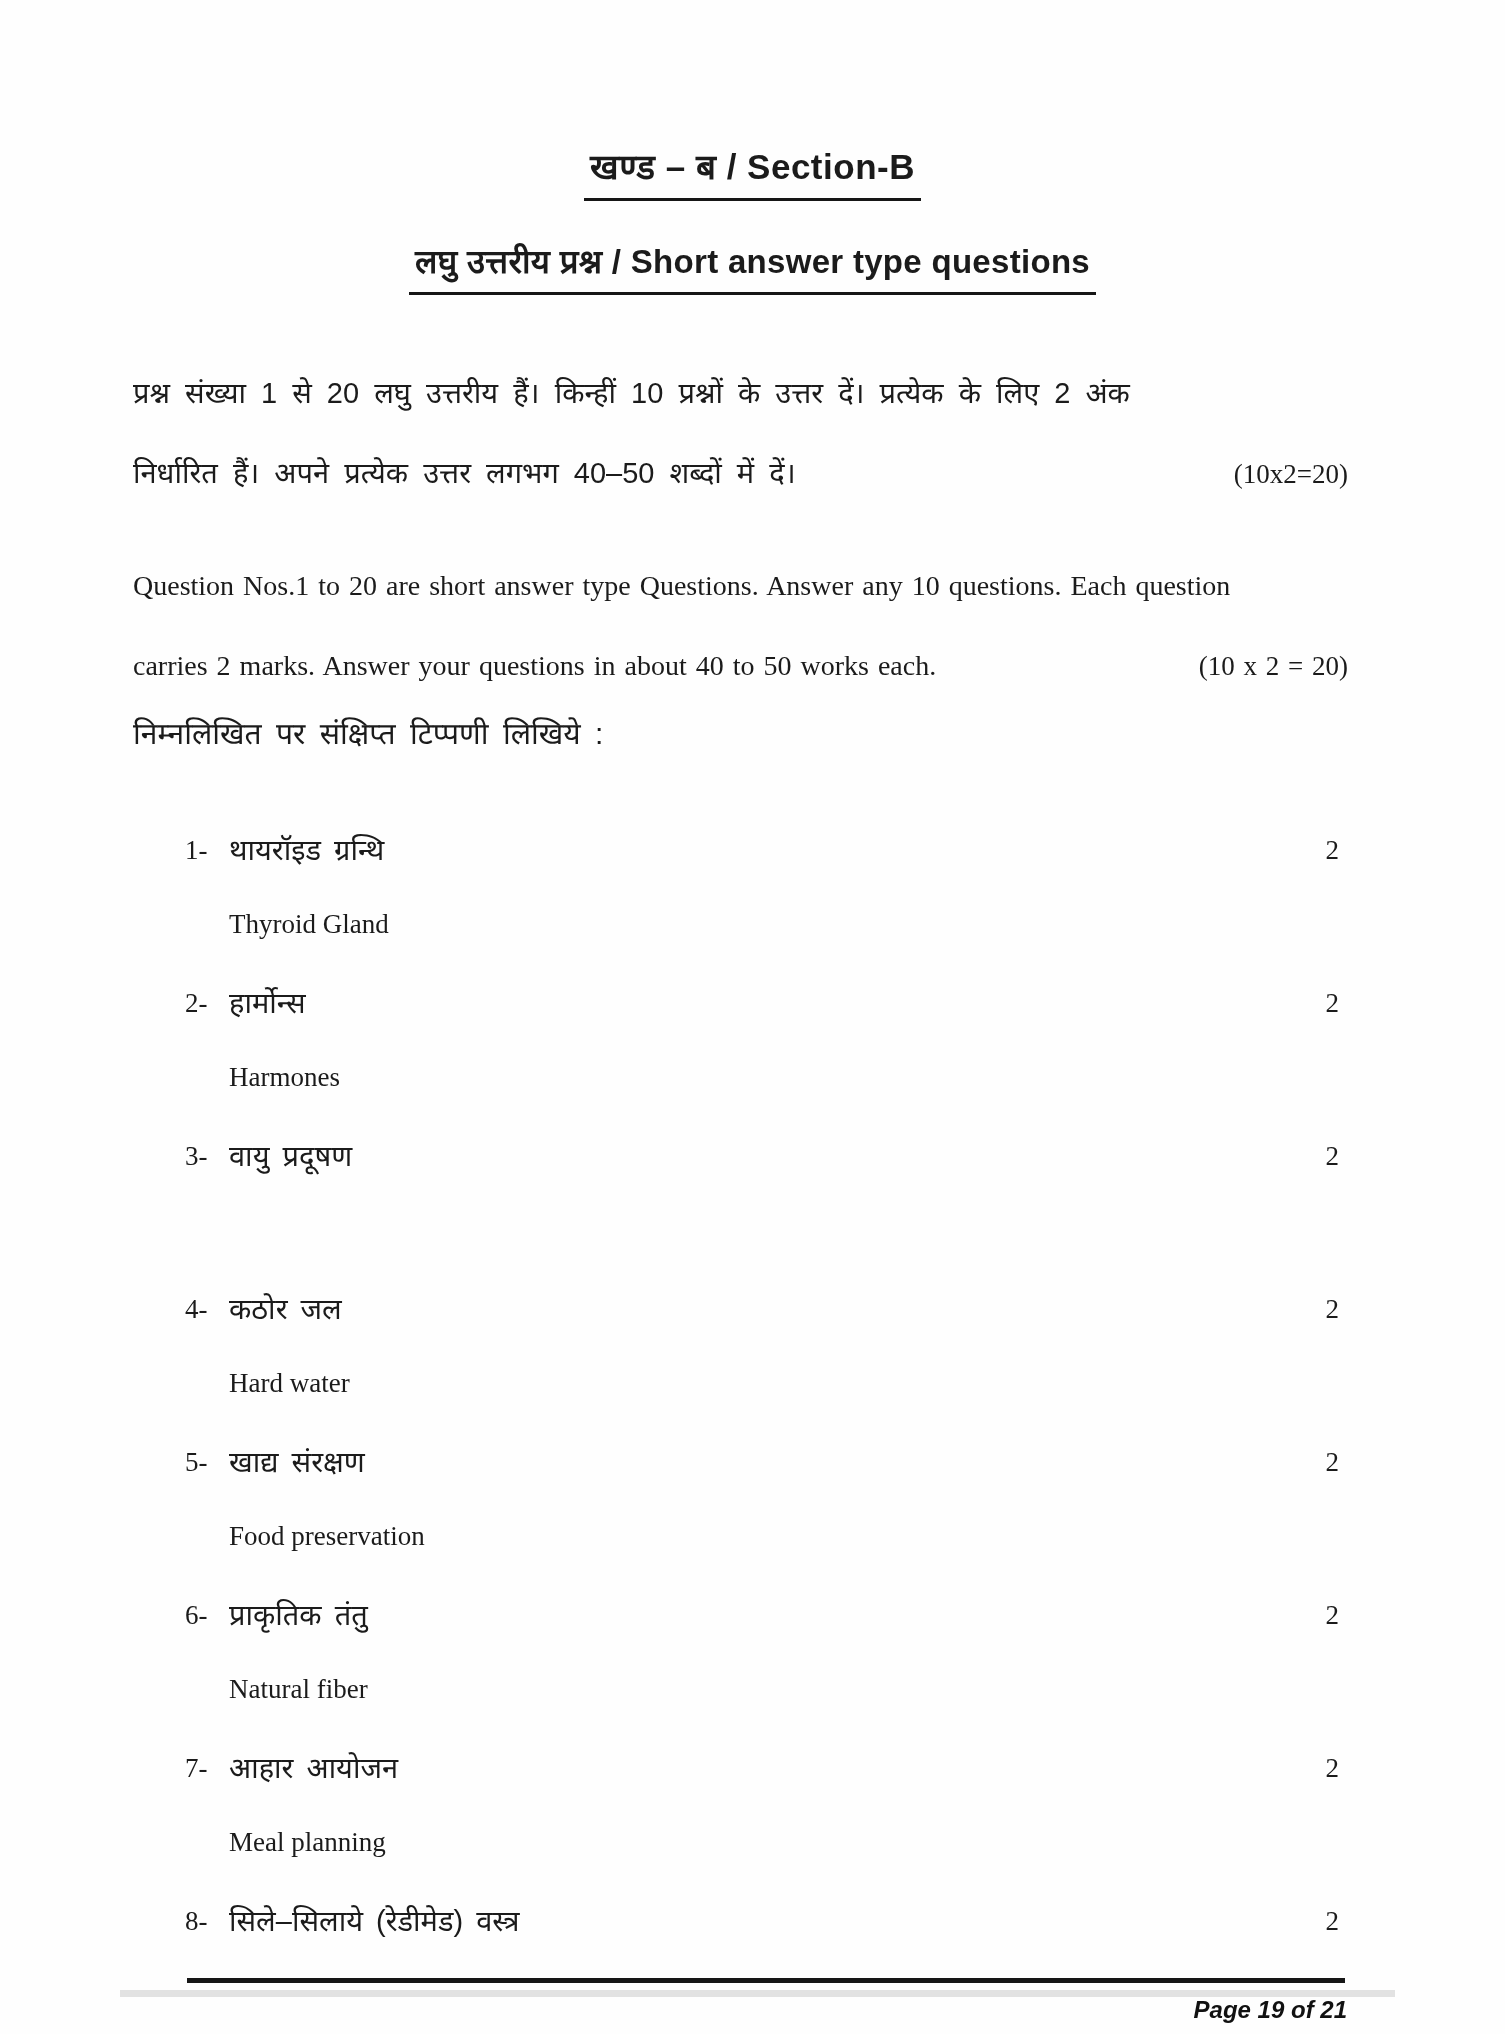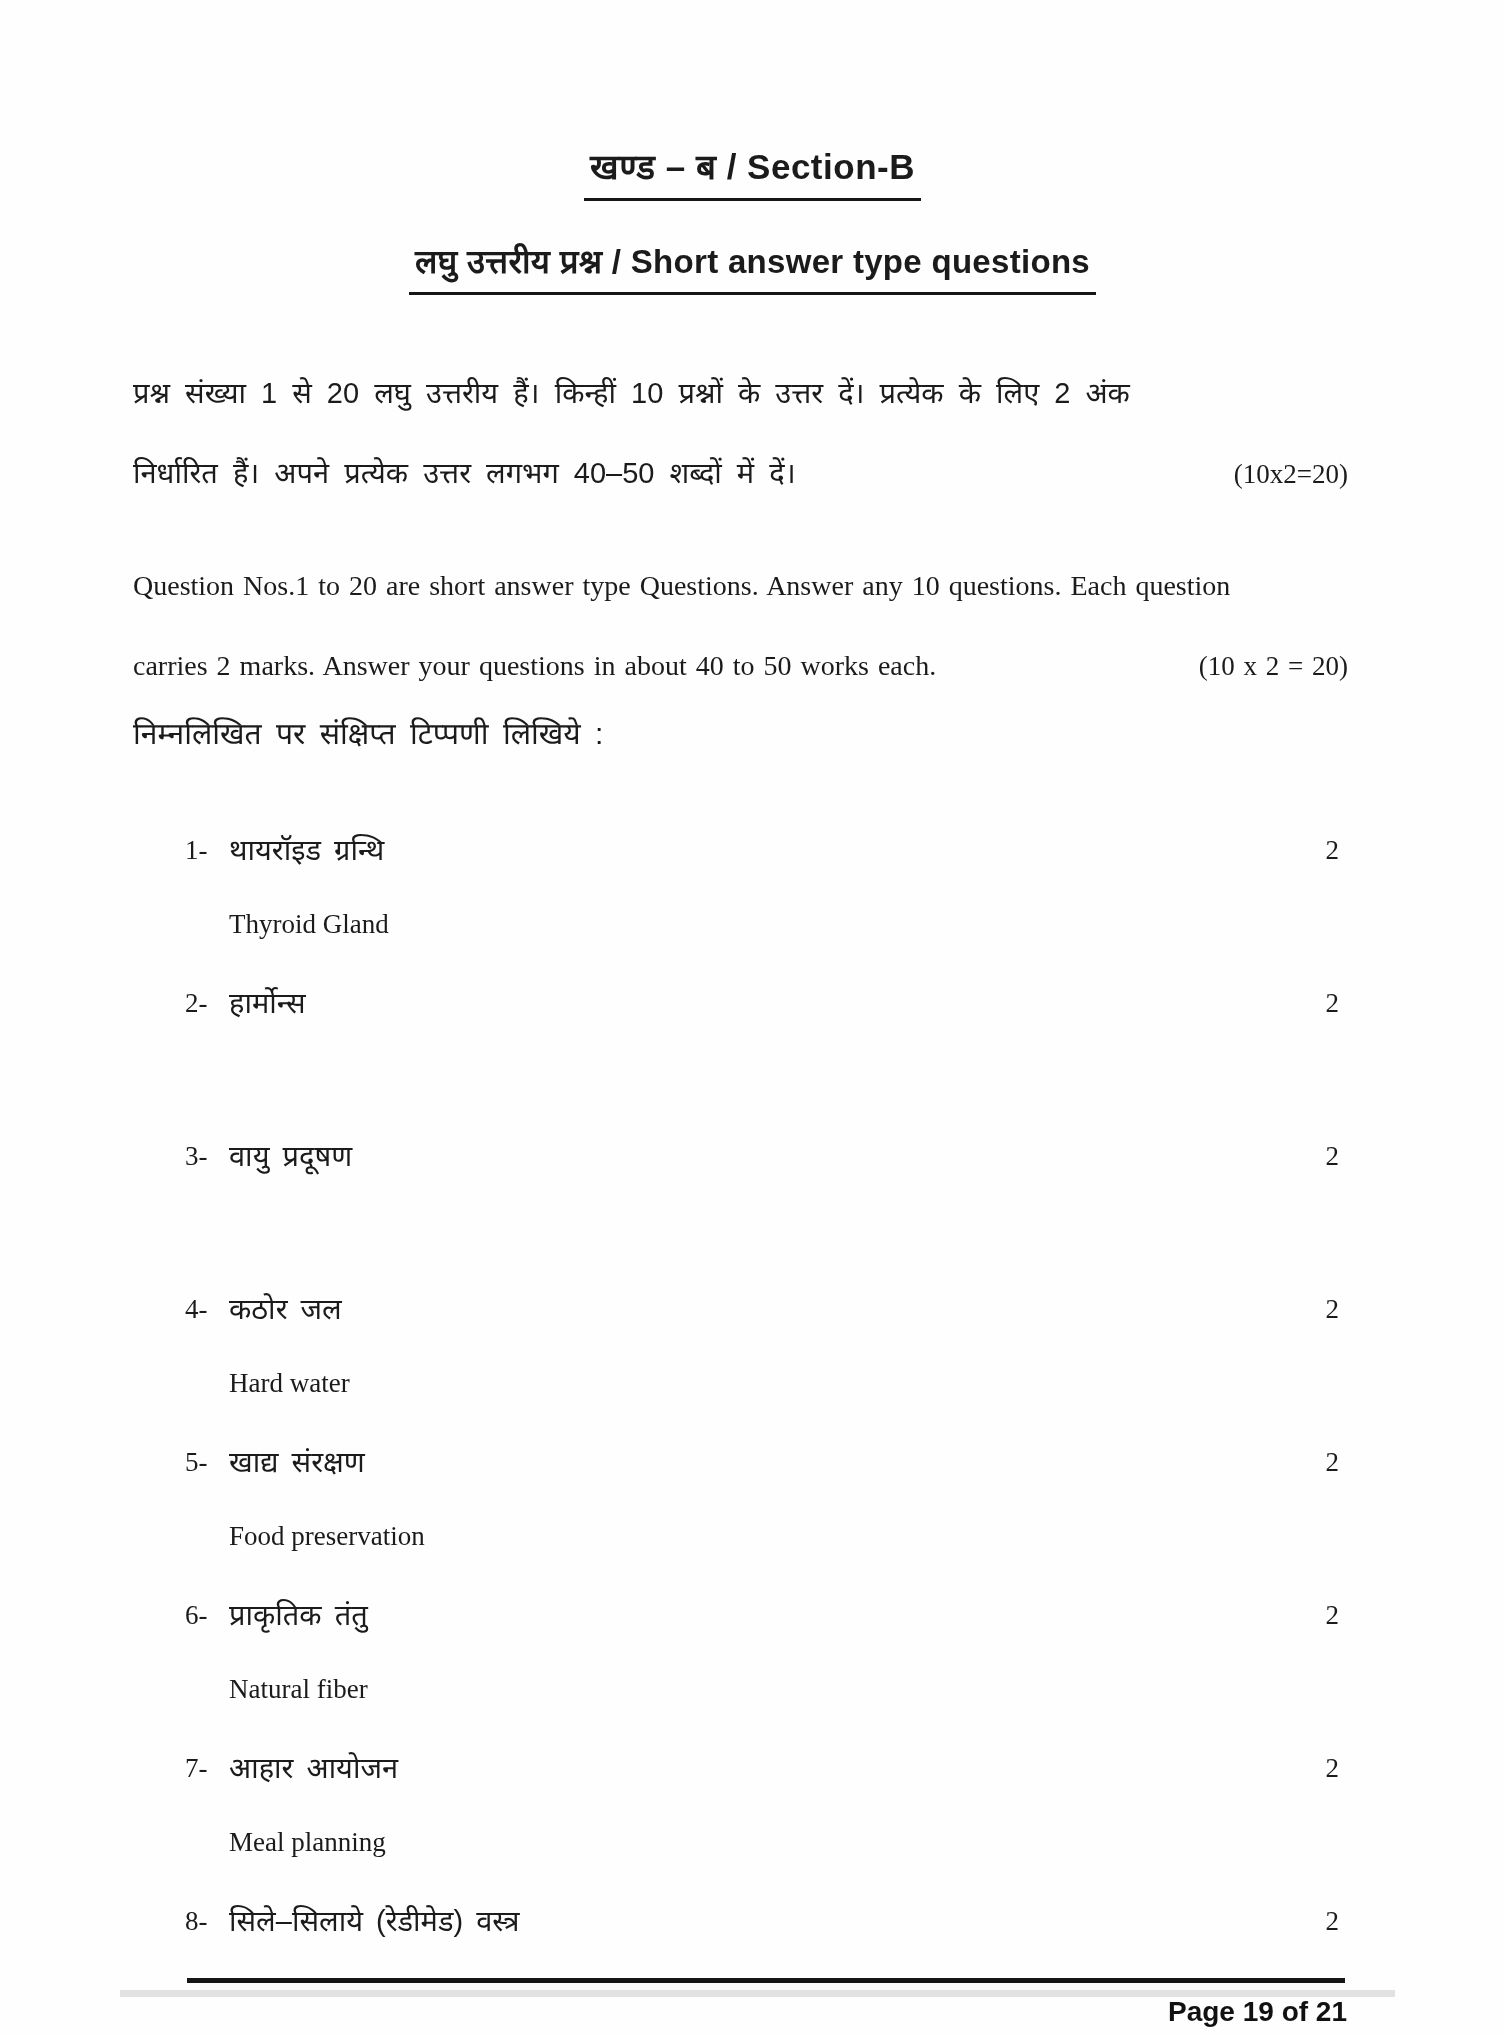--- a/index.html
+++ b/index.html
@@ -87,23 +87,24 @@
     top: 1990px;
     left: 120px;
     width: 1275px;
     height: 7px;
     background: #e2e2e2;
   }
   .footer-label {
     position: absolute;
     top: 1996px;
     right: 158px;
-    font-size: 28px;
+    font-size: 24px;
     font-weight: 600;
     color: #111;
+    font-style: italic;
   }
   .footer-label b { font-weight: 800; }
 </style>
 </head>
 <body>
 
 <div class="page">
 
   <div class="center-row" style="top:238px">
     <span class="underlined h-sub dev">लघु उत्तरीय प्रश्न / Short answer type questions</span>
@@ -139,20 +140,21 @@
         <div class="q-hi dev">थायरॉइड ग्रन्थि</div>
         <div class="q-en ser">Thyroid Gland</div>
       </div>
       <span class="q-marks ser">2</span>
     </div>
 
     <div class="q-row">
       <span class="q-num ser">2-</span>
       <div class="q-text">
         <div class="q-hi dev">हार्मोन्स</div>
+        <div class="q-en ser">Harmones</div>
       </div>
       <span class="q-marks ser">2</span>
     </div>
 
     <div class="q-row">
       <span class="q-num ser">3-</span>
       <div class="q-text">
         <div class="q-hi dev">वायु प्रदूषण</div>
       </div>
       <span class="q-marks ser">2</span>

